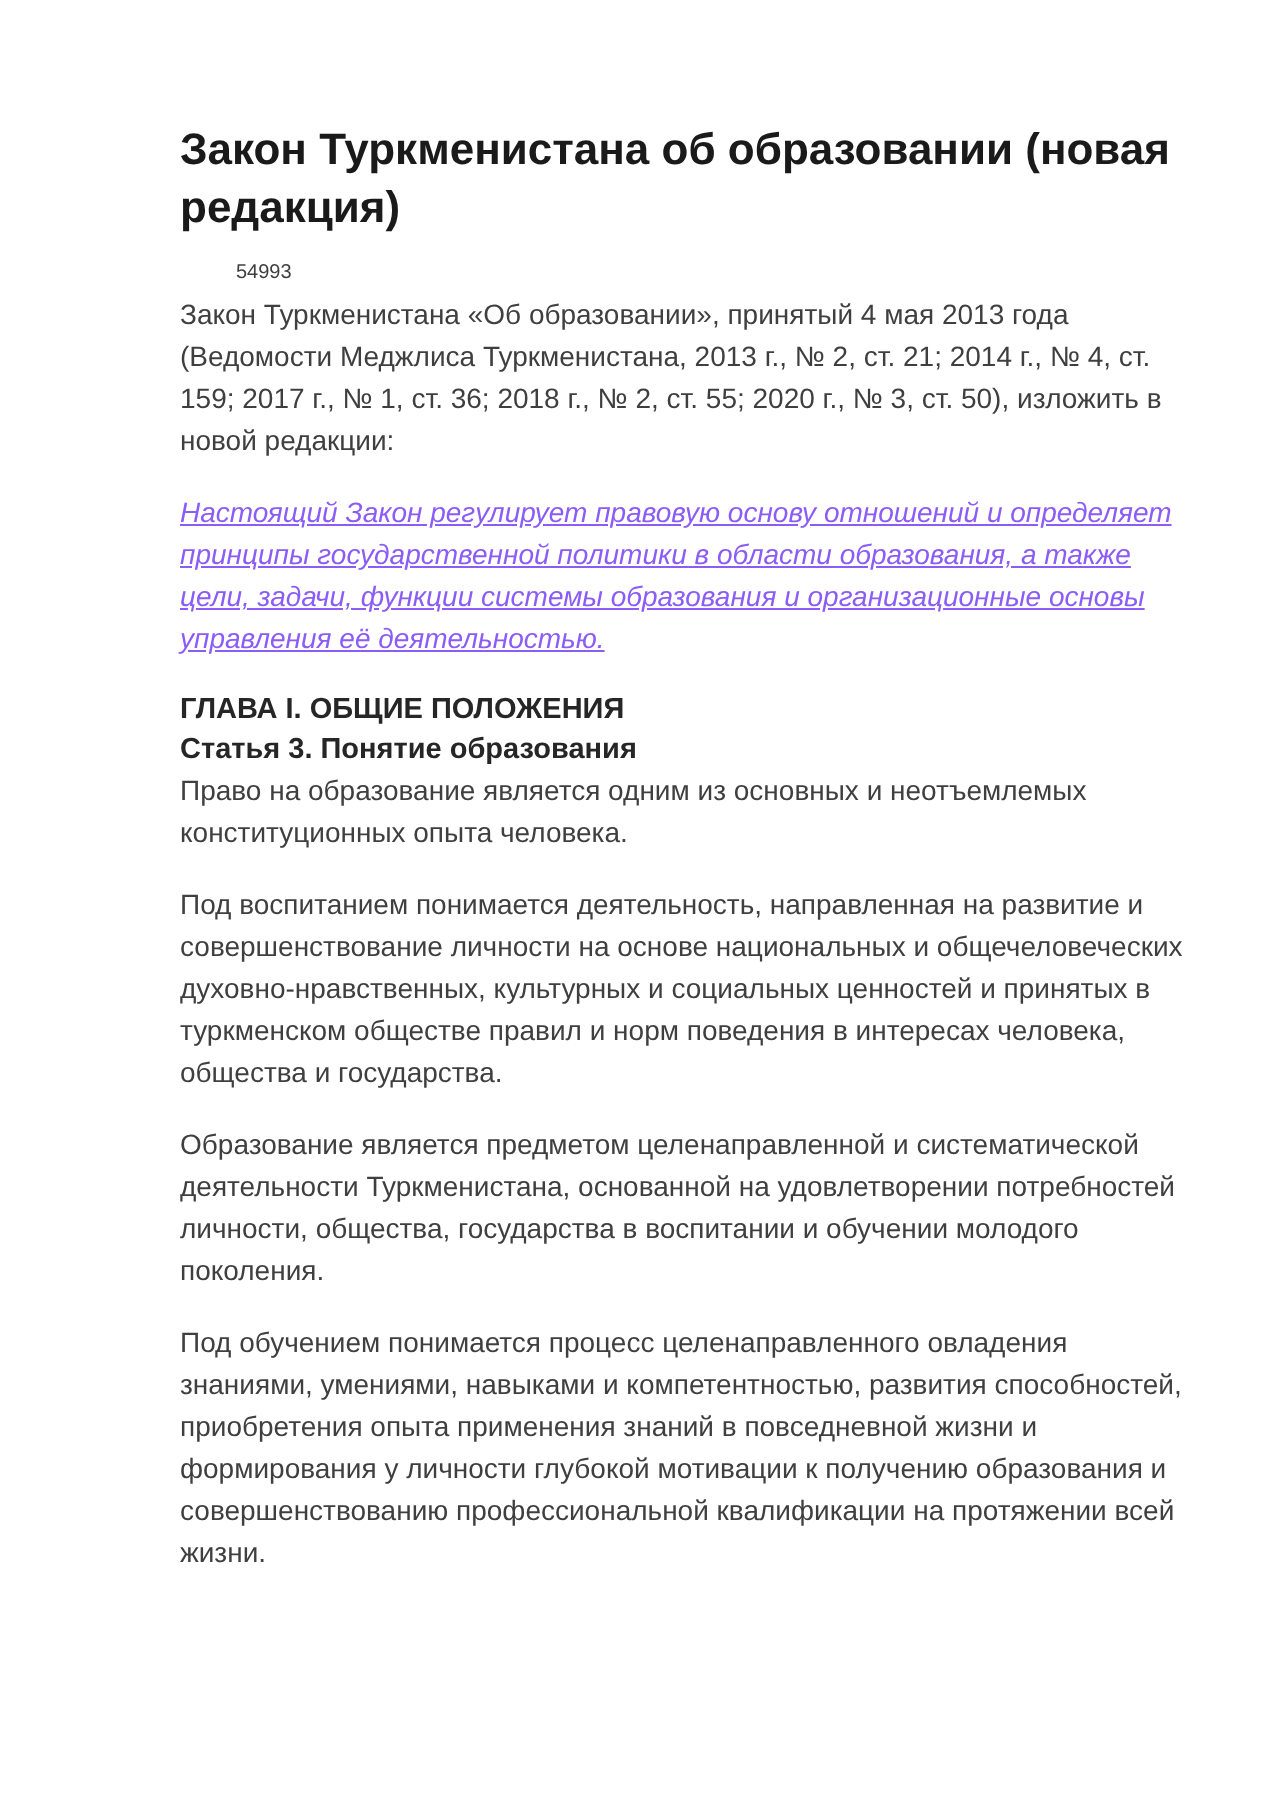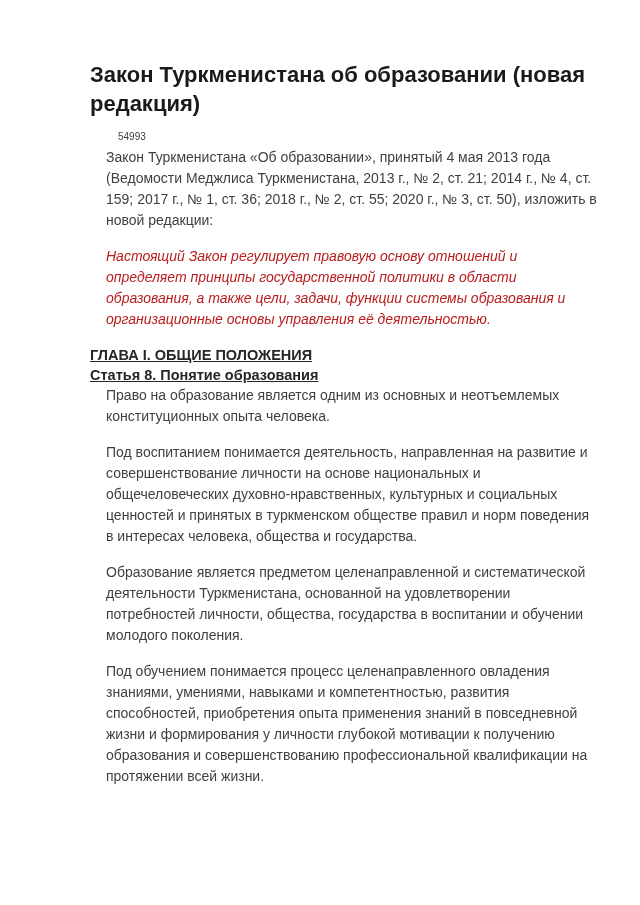--- a/index.html
+++ b/index.html
@@ -36,56 +36,56 @@
     line-height:15px;
     color:var(--date-text);
   }
   .doc-number{
     font-size:10px;
     line-height:21px;
     color:var(--body-text);
     padding-left:28px;
   }
   p.body-par{
-    margin:0 0 15px 16px;
+    margin:0 0 15px 0;
     font-size:14px;
     line-height:21px;
     color:var(--body-text);
   }
   p.preamble{
     font-style:italic;
-    color:#b91c1c;
+    color:#8b5cf6;
+    text-decoration:underline;
   }
   .chapter-heading,
   .article-heading{
     margin:0;
     font-size:14.5px;
     line-height:20px;
     font-weight:700;
     color:var(--heading-text);
-    text-decoration:underline;
   }
 </style>
 </head>
 <body>
 
 <div class="page">
 
   <h1 class="doc-title">Закон Туркменистана об образовании (новая редакция)</h1>
 
 
   <div class="doc-number">54993</div>
 
   <p class="body-par">Закон Туркменистана «Об образовании», принятый 4 мая 2013 года (Ведомости Меджлиса Туркменистана, 2013 г., № 2, ст. 21; 2014 г., № 4, ст. 159; 2017 г., № 1, ст. 36; 2018 г., № 2, ст. 55; 2020 г., № 3, ст. 50), изложить в новой редакции:</p>
 
   <p class="body-par preamble">Настоящий Закон регулирует правовую основу отношений и определяет принципы государственной политики в области образования, а также цели, задачи, функции системы образования и организационные основы управления её деятельностью.</p>
 
   <h2 class="chapter-heading">ГЛАВА I. ОБЩИЕ ПОЛОЖЕНИЯ</h2>
 
-  <h3 class="article-heading">Статья 8. Понятие образования</h3>
+  <h3 class="article-heading">Статья 3. Понятие образования</h3>
 
   <p class="body-par">Право на образование является одним из основных и неотъемлемых конституционных опыта человека.</p>
 
 
   <p class="body-par">Под воспитанием понимается деятельность, направленная на развитие и совершенствование личности на основе национальных и общечеловеческих духовно-нравственных, культурных и социальных ценностей и принятых в туркменском обществе правил и норм поведения в интересах человека, общества и государства.</p>
 
   <p class="body-par">Образование является предметом целенаправленной и систематической деятельности Туркменистана, основанной на удовлетворении потребностей личности, общества, государства в воспитании и обучении молодого поколения.</p>
 
   <p class="body-par">Под обучением понимается процесс целенаправленного овладения знаниями, умениями, навыками и компетентностью, развития способностей, приобретения опыта применения знаний в повседневной жизни и формирования у личности глубокой мотивации к получению образования и совершенствованию профессиональной квалификации на протяжении всей жизни.</p>
 

